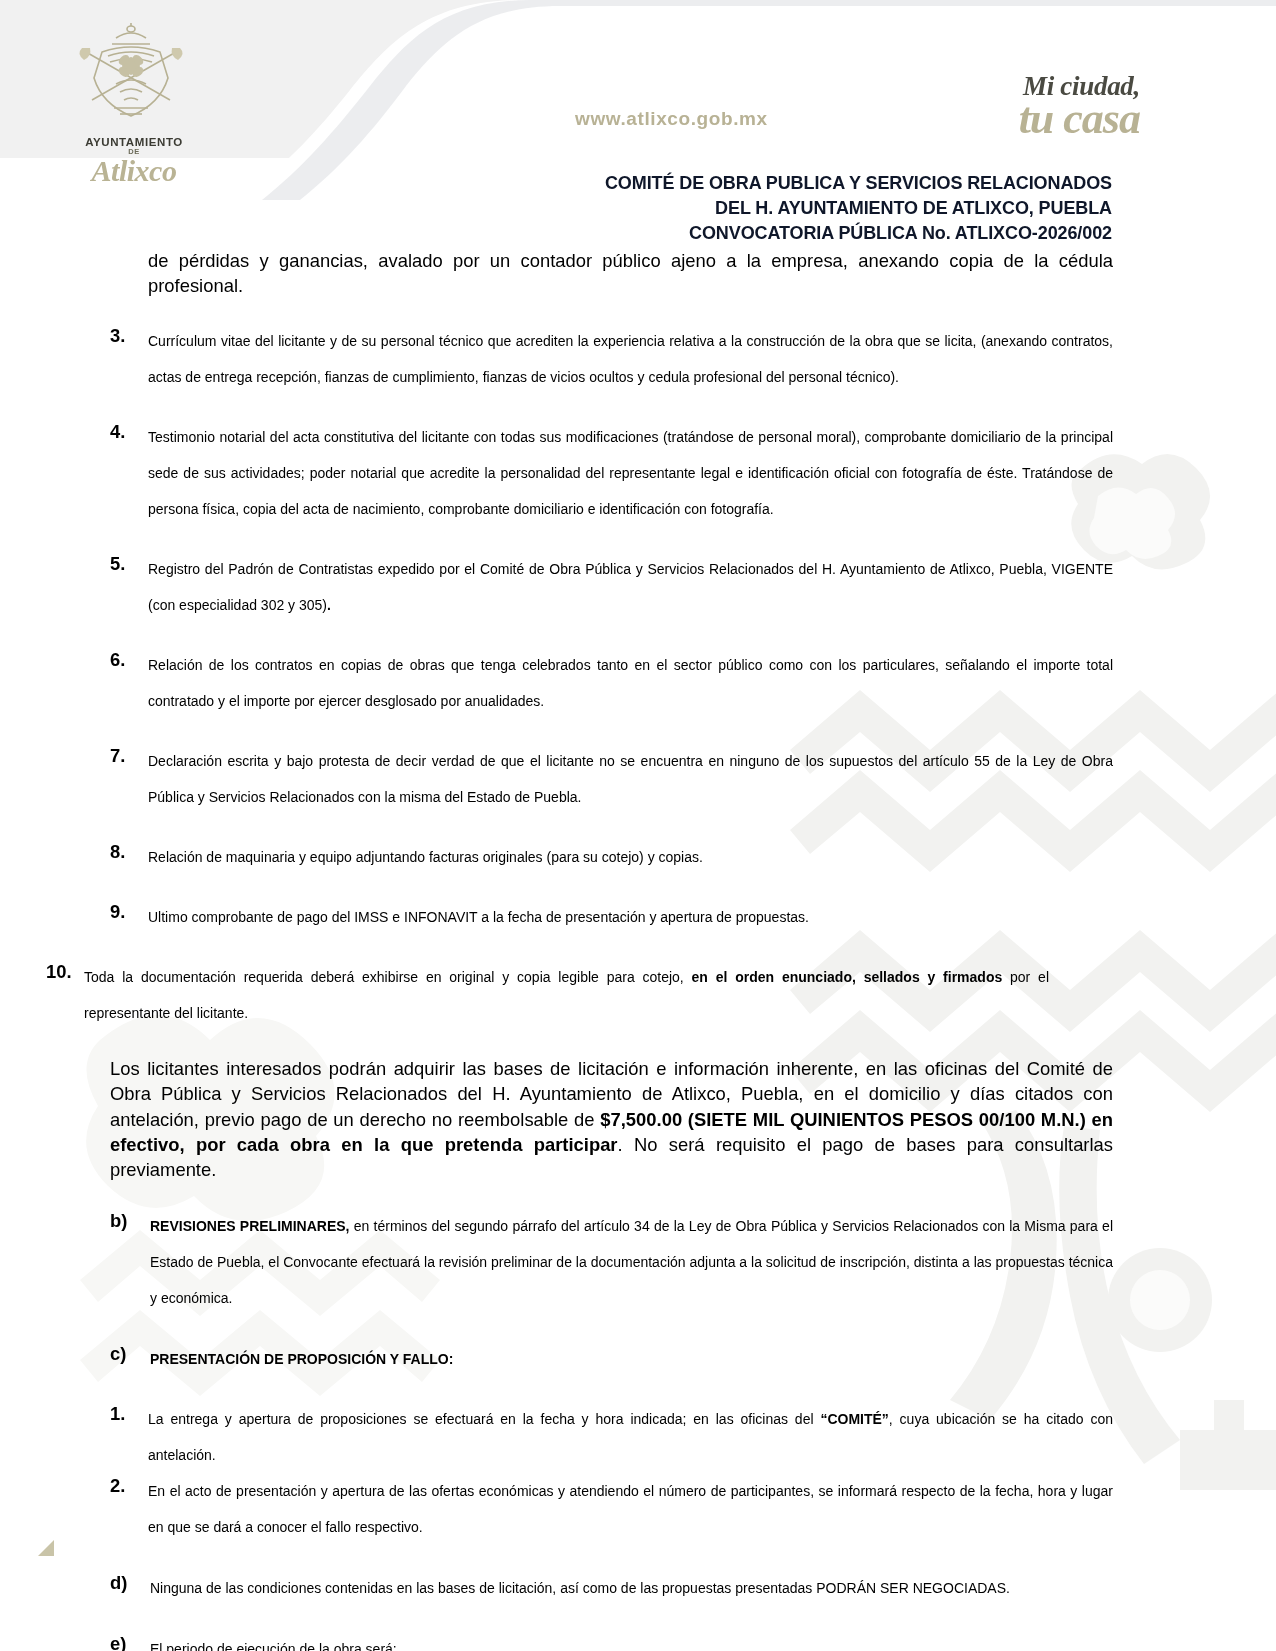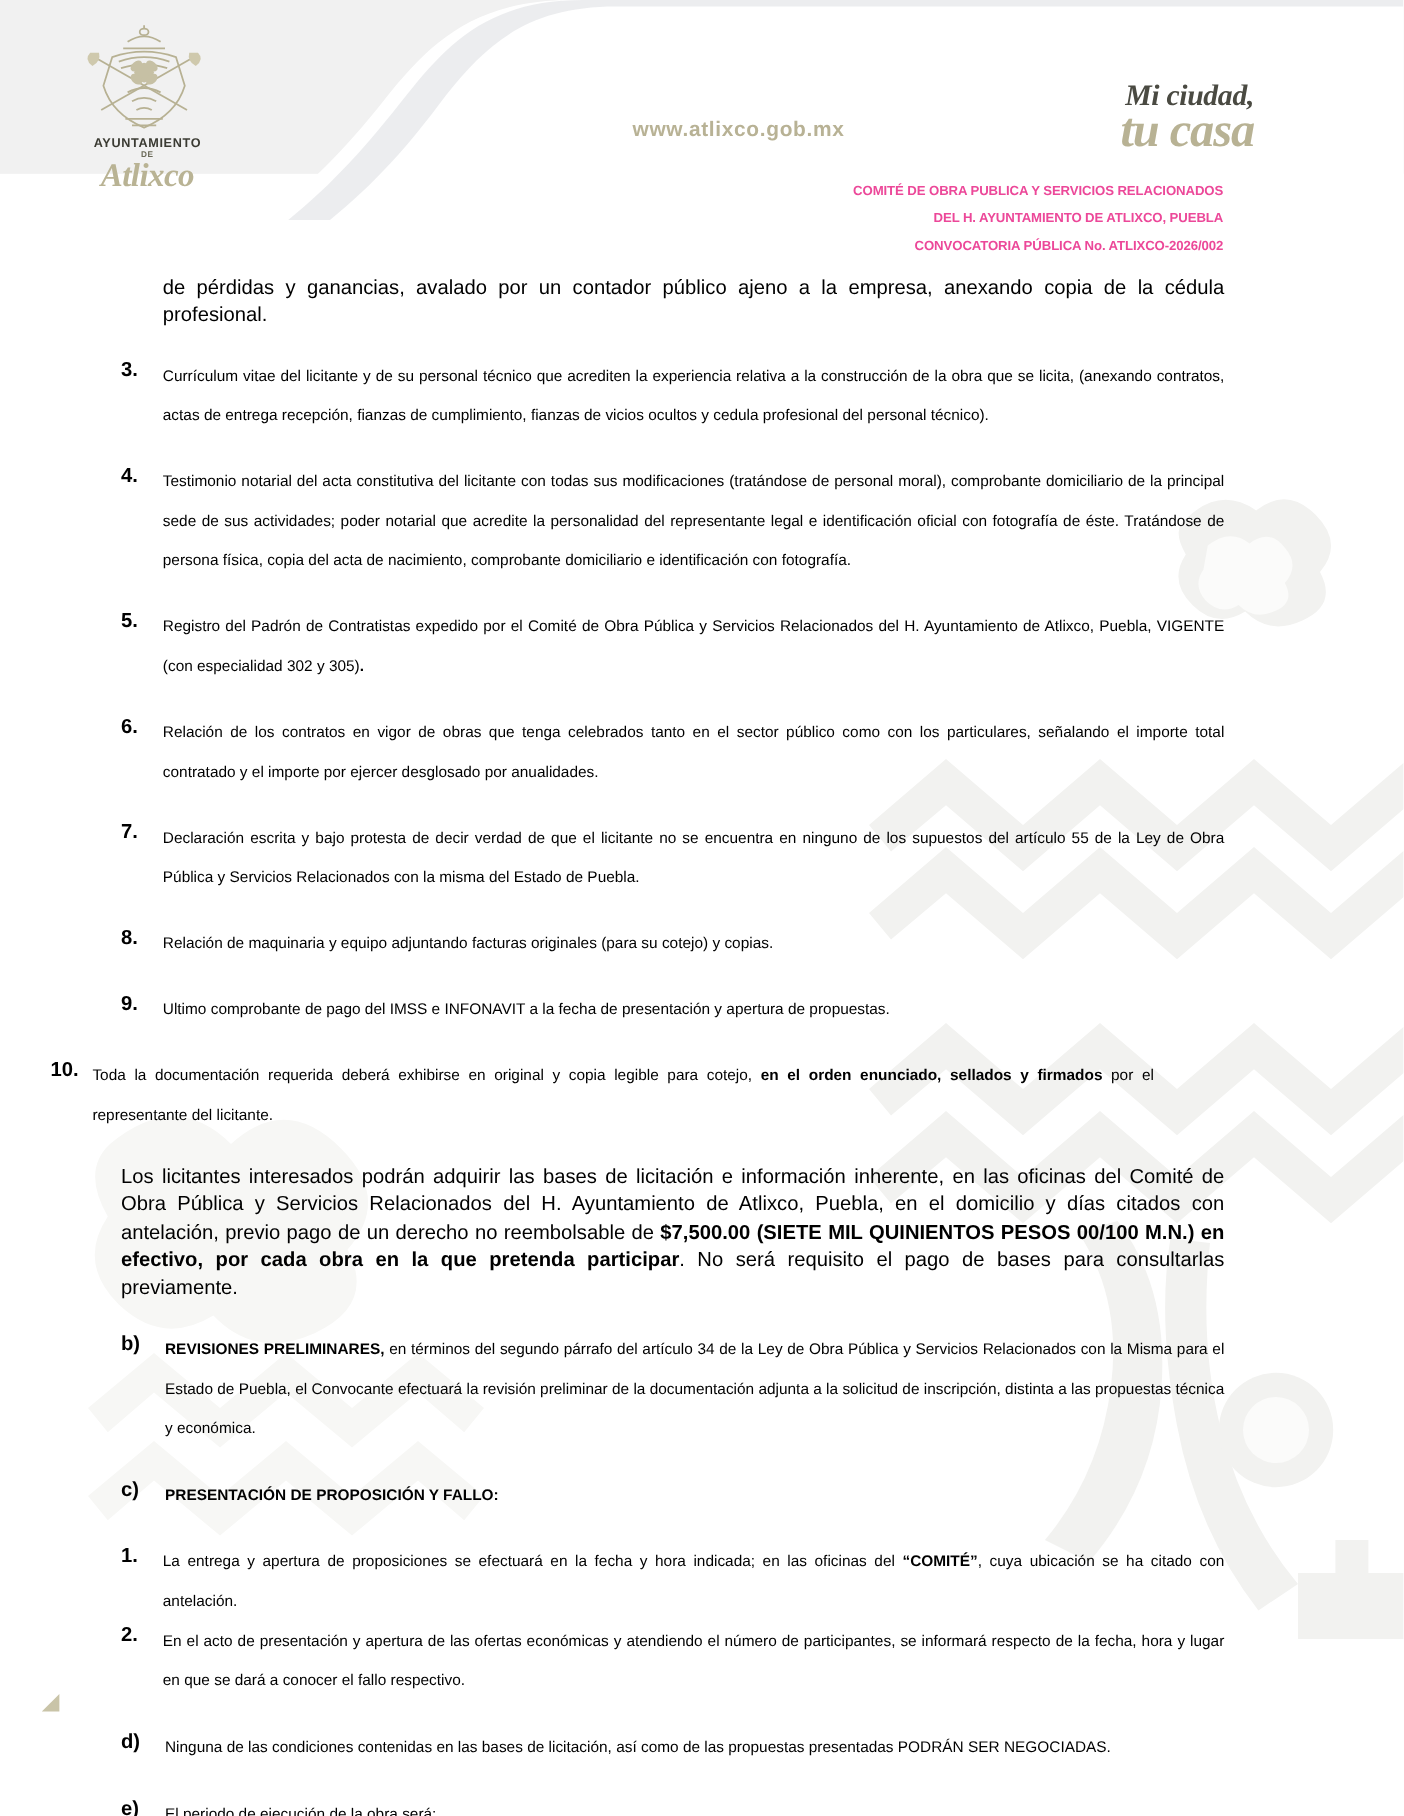--- a/index.html
+++ b/index.html
@@ -59,21 +59,21 @@
     z-index: 4;
     text-align: center;
   }
   .crest-mark { display:block; }
   .crest-word1 {
     font-family: "Liberation Sans", sans-serif;
     font-weight: bold;
     font-size: 11.5px;
     letter-spacing: 0.6px;
     color: #3b3b33;
-    margin-top: 5px;
+    margin-top: 16px;
   }
   .crest-word-de {
     font-family: "Liberation Sans", sans-serif;
     font-weight: bold;
     font-size: 7.5px;
     letter-spacing: 0.5px;
     color: #6b6a58;
     line-height: 8px;
   }
   .crest-word2 {
@@ -123,28 +123,28 @@
     font-size: 44px;
     color: #b8b294;
     line-height: 40px;
     letter-spacing: -1px;
     text-align: right;
   }
 
   .doc-title {
     position: absolute;
     left: 300px;
-    top: 161px;
+    top: 171px;
     width: 812px;
     text-align: right;
     font-family: "Liberation Sans", sans-serif;
     font-weight: bold;
-    font-size: 12px;
+    font-size: 18px;
     line-height: 25px;
-    color: #ec4899;
+    color: #0f172a;
     z-index: 5;
     letter-spacing: -0.1px;
   }
 
   
   .content {
     position: absolute;
     left: 0;
     top: 248px;
     width: 1264px;
@@ -322,21 +322,21 @@
       <span class="body">Testimonio notarial del acta constitutiva del licitante con todas sus modificaciones (tratándose de personal moral), comprobante domiciliario de la principal sede de sus actividades; poder notarial que acredite la personalidad del representante legal e identificación oficial con fotografía de éste. Tratándose de persona física, copia del acta de nacimiento, comprobante domiciliario e identificación con fotografía.</span>
     </div>
 
     <div class="row block" style="margin-left:110px; width:1003px; margin-top:24px;">
       <span class="marker" style="width:38px;">5.</span>
       <span class="body"><span>Registro del Padrón de Contratistas expedido por el Comité de Obra Pública y Servicios Relacionados del H. Ayuntamiento de Atlixco, Puebla, VIGENTE (con especialidad 302 y 305)</span><b>.</b></span>
     </div>
 
     <div class="row block" style="margin-left:110px; width:1003px; margin-top:24px;">
       <span class="marker" style="width:38px;">6.</span>
-      <span class="body">Relación de los contratos en vigor de obras que tenga celebrados tanto en el sector público como con los particulares, señalando el importe total contratado y el importe por ejercer desglosado por anualidades.</span>
+      <span class="body">Relación de los contratos en copias de obras que tenga celebrados tanto en el sector público como con los particulares, señalando el importe total contratado y el importe por ejercer desglosado por anualidades.</span>
     </div>
 
     <div class="row block" style="margin-left:110px; width:1003px; margin-top:24px;">
       <span class="marker" style="width:38px;">7.</span>
       <span class="body">Declaración escrita y bajo protesta de decir verdad de que el licitante no se encuentra en ninguno de los supuestos del artículo 55 de la Ley de Obra Pública y Servicios Relacionados con la misma del Estado de Puebla.</span>
     </div>
 
     <div class="row block" style="margin-left:110px; width:1003px; margin-top:24px;">
       <span class="marker" style="width:38px;">8.</span>
       <span class="body" style="text-align:left;">Relación de maquinaria y equipo adjuntando facturas originales (para su cotejo) y copias.</span>

